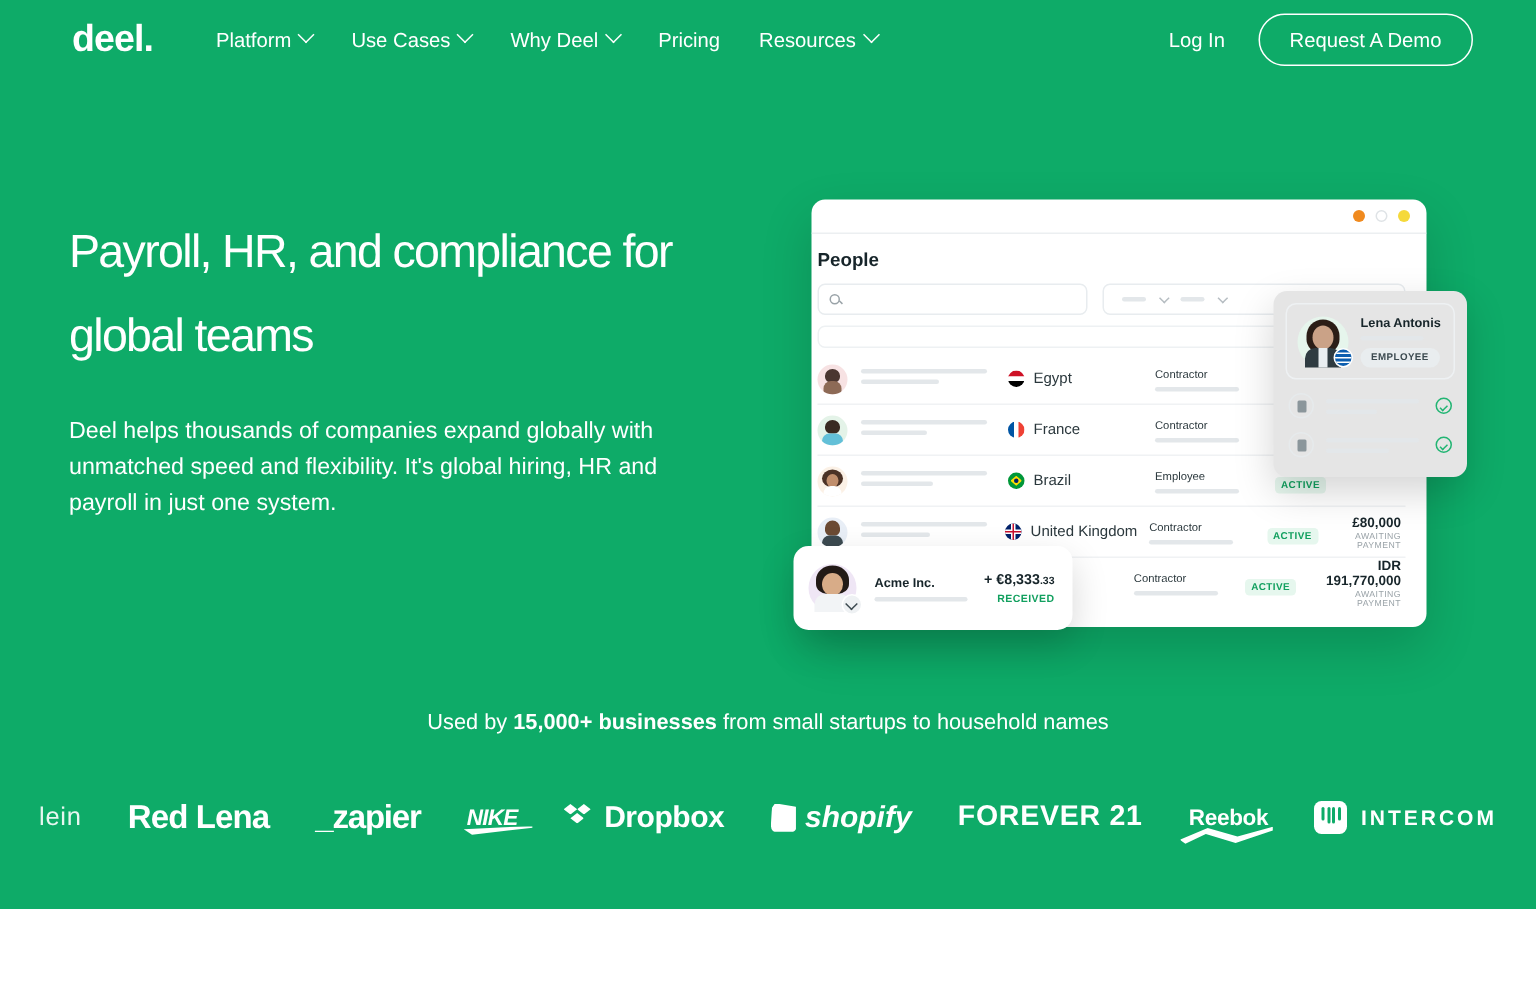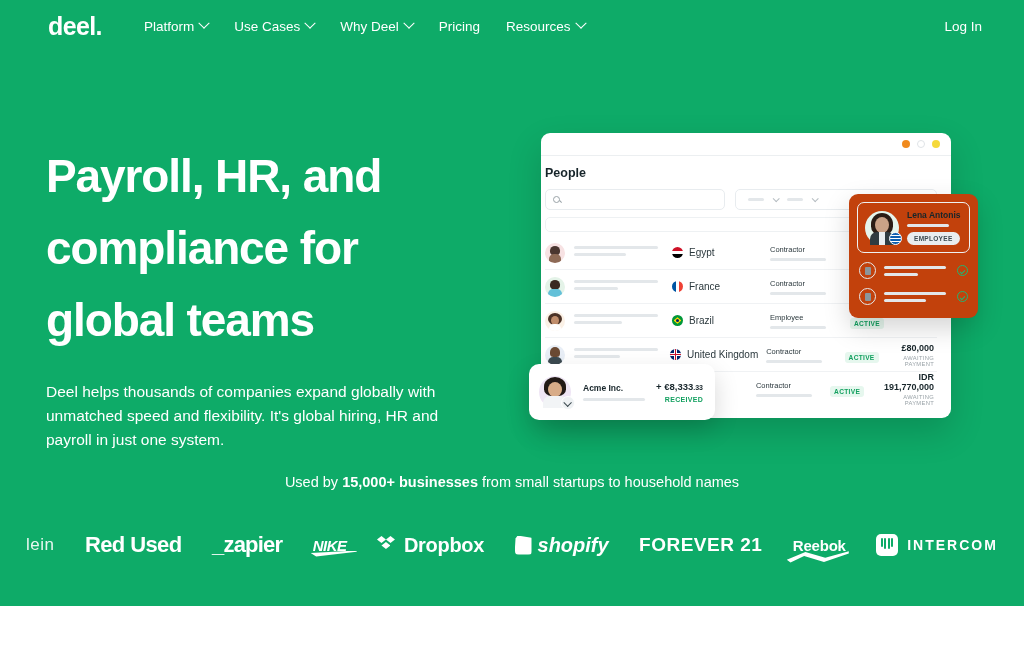--- a/index.html
+++ b/index.html
@@ -40,22 +40,22 @@
   .login { color:#fff; font-size: 13.5px; cursor:pointer; }
   .demo-btn {
     border: 1.4px solid #ffffff; border-radius: 999px;
     color: #ffffff; font-size: 13.5px;
     padding: 9px 20px; cursor: pointer; white-space: nowrap;
   }
 
   
   .copy { position: absolute; left: 46px; top: 140px; width: 430px; }
   .headline {
-    color: #ffffff; font-size: 46px; line-height: 72px;
-    font-weight: 700; letter-spacing: -1.1px;
+    color: #ffffff; font-size: 31px; line-height: 56px;
+    font-weight: 400; letter-spacing: -1.1px;
   }
   .subcopy {
     margin-top: 24px; color: #ffffff; font-size: 15.5px; line-height: 24px;
     width: 400px;
   }
   .cta {
     margin-top: 34px; display: inline-block;
     background: #2f62e8; color: #ffffff;
     font-size: 14px; padding: 13px 25px; border-radius: 999px;
     cursor: pointer; border: none;
@@ -113,21 +113,21 @@
     font-size: 6.6px; font-weight:700; color:#12a05f; letter-spacing:.3px;
     background:#e6f7ee; border-radius:3px; padding:2px 4px; display:inline-block;
   }
   .amtcol { flex:1; text-align:right; padding-right:3px; }
   .amt { font-size: 9px; font-weight:700; color:#17252a; }
   .amtsub { font-size: 5.8px; color:#9aa3a8; letter-spacing:.3px; margin-top:2px; }
 
   
   .detail-card {
     position: absolute; left: 320px; top: 66px; width: 129px; height: 124px;
-    background:#c2410c; border-radius: 9px; box-shadow: 0 10px 26px rgba(0,0,0,0.17);
+    background:#e5e5e5; border-radius: 9px; box-shadow: 0 10px 26px rgba(0,0,0,0.17);
     padding: 8px;
   }
   .detail-top { border:1px solid #eef1f3; border-radius:7px; padding:7px; display:flex; align-items:center; gap:8px; }
   .lena-av { width: 34px; height:34px; border-radius:50%; background:#e6f5ec; position:relative; overflow:visible; flex:0 0 34px;}
   .lena-flag { position:absolute; right:-3px; bottom:0px; width:13px;height:13px;border-radius:50%;overflow:hidden;border:1.5px solid #fff; }
   .lena-name { font-size: 8.5px; font-weight:700; color:#17252a; }
   .emp-badge {
     display:inline-block; margin-top:5px; font-size:6.5px; font-weight:700; color:#3c4a50;
     background:#e9edef; border-radius:999px; padding:3px 7px; letter-spacing:.3px;
   }
@@ -211,20 +211,21 @@
         <div class="nav-item">
           <span>Pricing</span>
         </div>
         <div class="nav-item">
           <span>Resources</span>
           <span class="chev"></span>
         </div>
       </div>
       <div class="nav-right">
         <div class="login">Log In</div>
+        <div class="demo-btn">Request A Demo</div>
       </div>
     </div>
 
     <div class="copy">
       <h1 class="headline">Payroll, HR, and compliance for global teams</h1>
       <p class="subcopy">Deel helps thousands of companies expand globally with unmatched speed and flexibility. It's global hiring, HR and payroll in just one system.</p>
     </div>
 
     <div class="mock-wrap">
 
@@ -451,21 +452,21 @@
 
     <div class="usedby">
       <span>Used by </span><b>15,000+ businesses</b><span> from small startups to household names</span>
     </div>
 
     <div class="logos">
       <div class="logo-item">
         <span class="l-klein">lein</span>
       </div>
       <div class="logo-item">
-        <span class="l-redbull">Red Used</span>
+        <span class="l-redbull">Red Lena</span>
       </div>
       <div class="logo-item">
         <span class="l-zapier">_zapier</span>
       </div>
       <div class="logo-item">
         <span class="l-nike">NIKE</span>
       </div>
       <div class="logo-item">
         <span class="l-dropbox">
           <span class="db-glyph">

